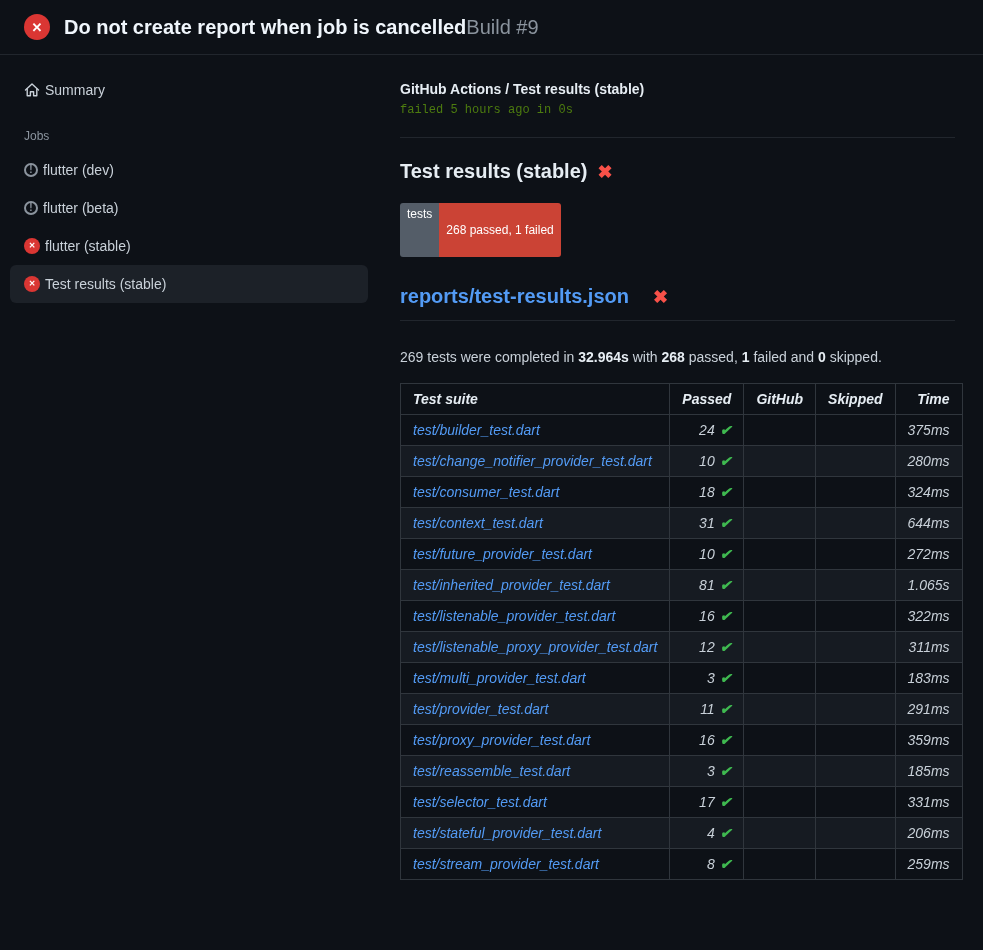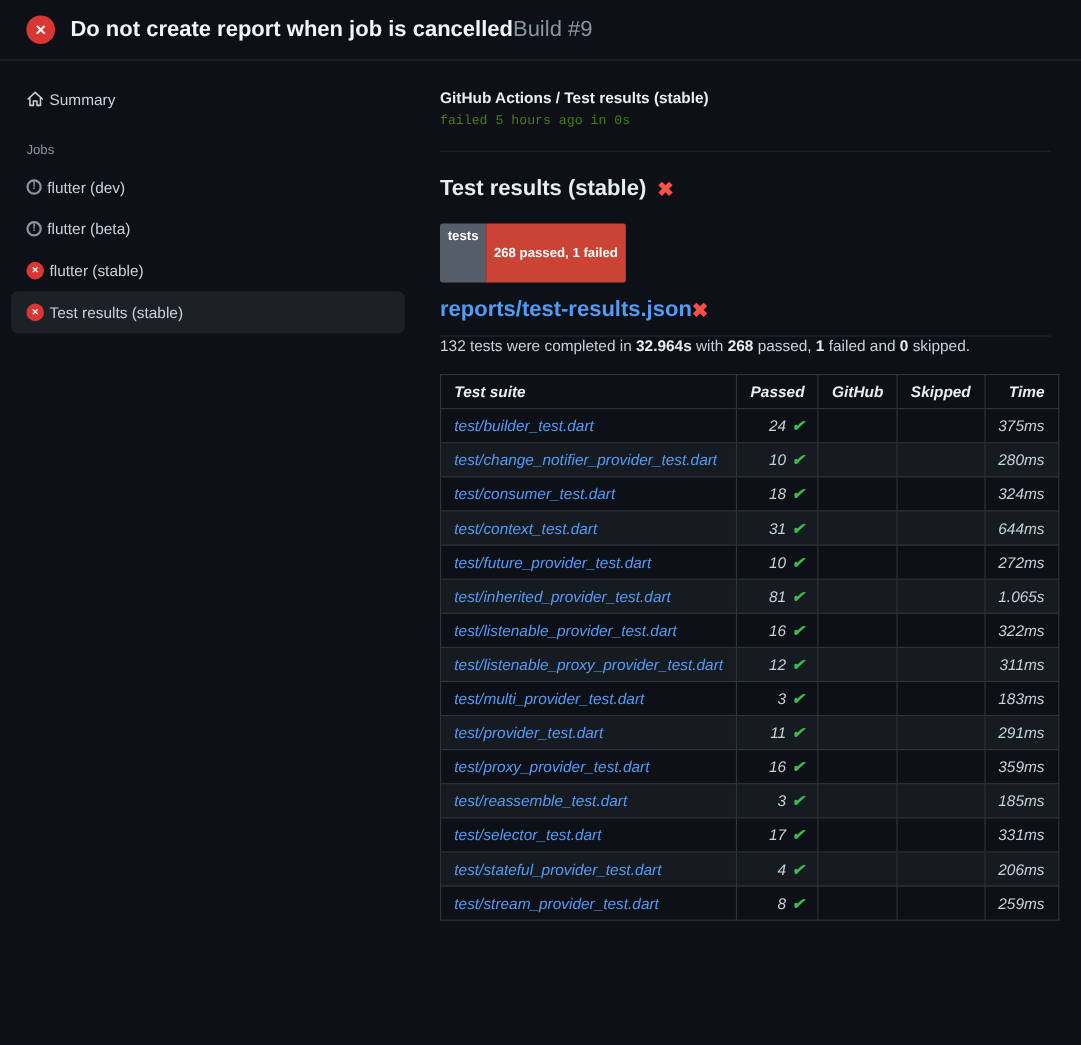--- a/index.html
+++ b/index.html
@@ -59,31 +59,31 @@
   .divider { border: none; border-top: 1px solid #21262d; margin: 20px 0 22px; }
 
   .section-title {
     display: flex; align-items: center; gap: 10px;
     font-size: 20px; font-weight: 700; color: #e6edf3;
     margin: 0 0 20px;
   }
   .cross-icon { color: #f85149; font-size: 18px; font-weight: 700; line-height: 1; }
 
   .badge {
-    display: inline-flex; font-size: 12px; font-weight: 700;
-    border-radius: 3px; overflow: hidden; margin-bottom: 13px;
+    display: inline-flex; font-size: 12px; font-weight: 400;
+    border-radius: 3px; overflow: hidden; margin-bottom: 28px;
     line-height: 1.2;
   }
   .badge .badge-label { background: #545d68; color: #fff; padding: 4px 7px; }
   .badge .badge-value { background: #cb4335; color: #fff; padding: 20px 7px; }
 
   .report-title {
-    display: flex; align-items: center; gap: 0;
+    display: flex; align-items: center; gap: 24px;
     font-size: 20px; font-weight: 700;
-    margin: 0 0 0; padding-bottom: 12px;
+    margin: 0 0 28px; padding-bottom: 12px;
     border-bottom: 1px solid #21262d;
   }
   .report-title a { color: #539bf5; text-decoration: none; }
 
   .summary-line { margin: 0 0 18px; color: #c9d1d9; }
   .summary-line b { color: #e6edf3; }
 
   
   table.results { border-collapse: collapse; font-style: italic; }
   .results th, .results td {
@@ -165,21 +165,21 @@
     <div class="badge">
       <span class="badge-label">tests</span>
       <span class="badge-value">268 passed, 1 failed</span>
     </div>
 
     <h2 class="report-title">
       <a href="#">reports/test-results.json</a>
       <span class="cross-icon">✖</span>
     </h2>
 
-    <p class="summary-line"><span>132 tests were completed in </span><b>32.964s</b><span> with </span><b>268</b><span> passed, </span><b>1</b><span> failed and </span><b>0</b><span> skipped.</span></p>
+    <p class="summary-line"><span>269 tests were completed in </span><b>32.964s</b><span> with </span><b>268</b><span> passed, </span><b>1</b><span> failed and </span><b>0</b><span> skipped.</span></p>
 
     <table class="results">
       <thead>
         <tr>
           <th class="col-suite">Test suite</th>
           <th class="col-passed">Passed</th>
           <th class="col-failed">GitHub</th>
           <th class="col-skipped">Skipped</th>
           <th class="col-time">Time</th>
         </tr>

